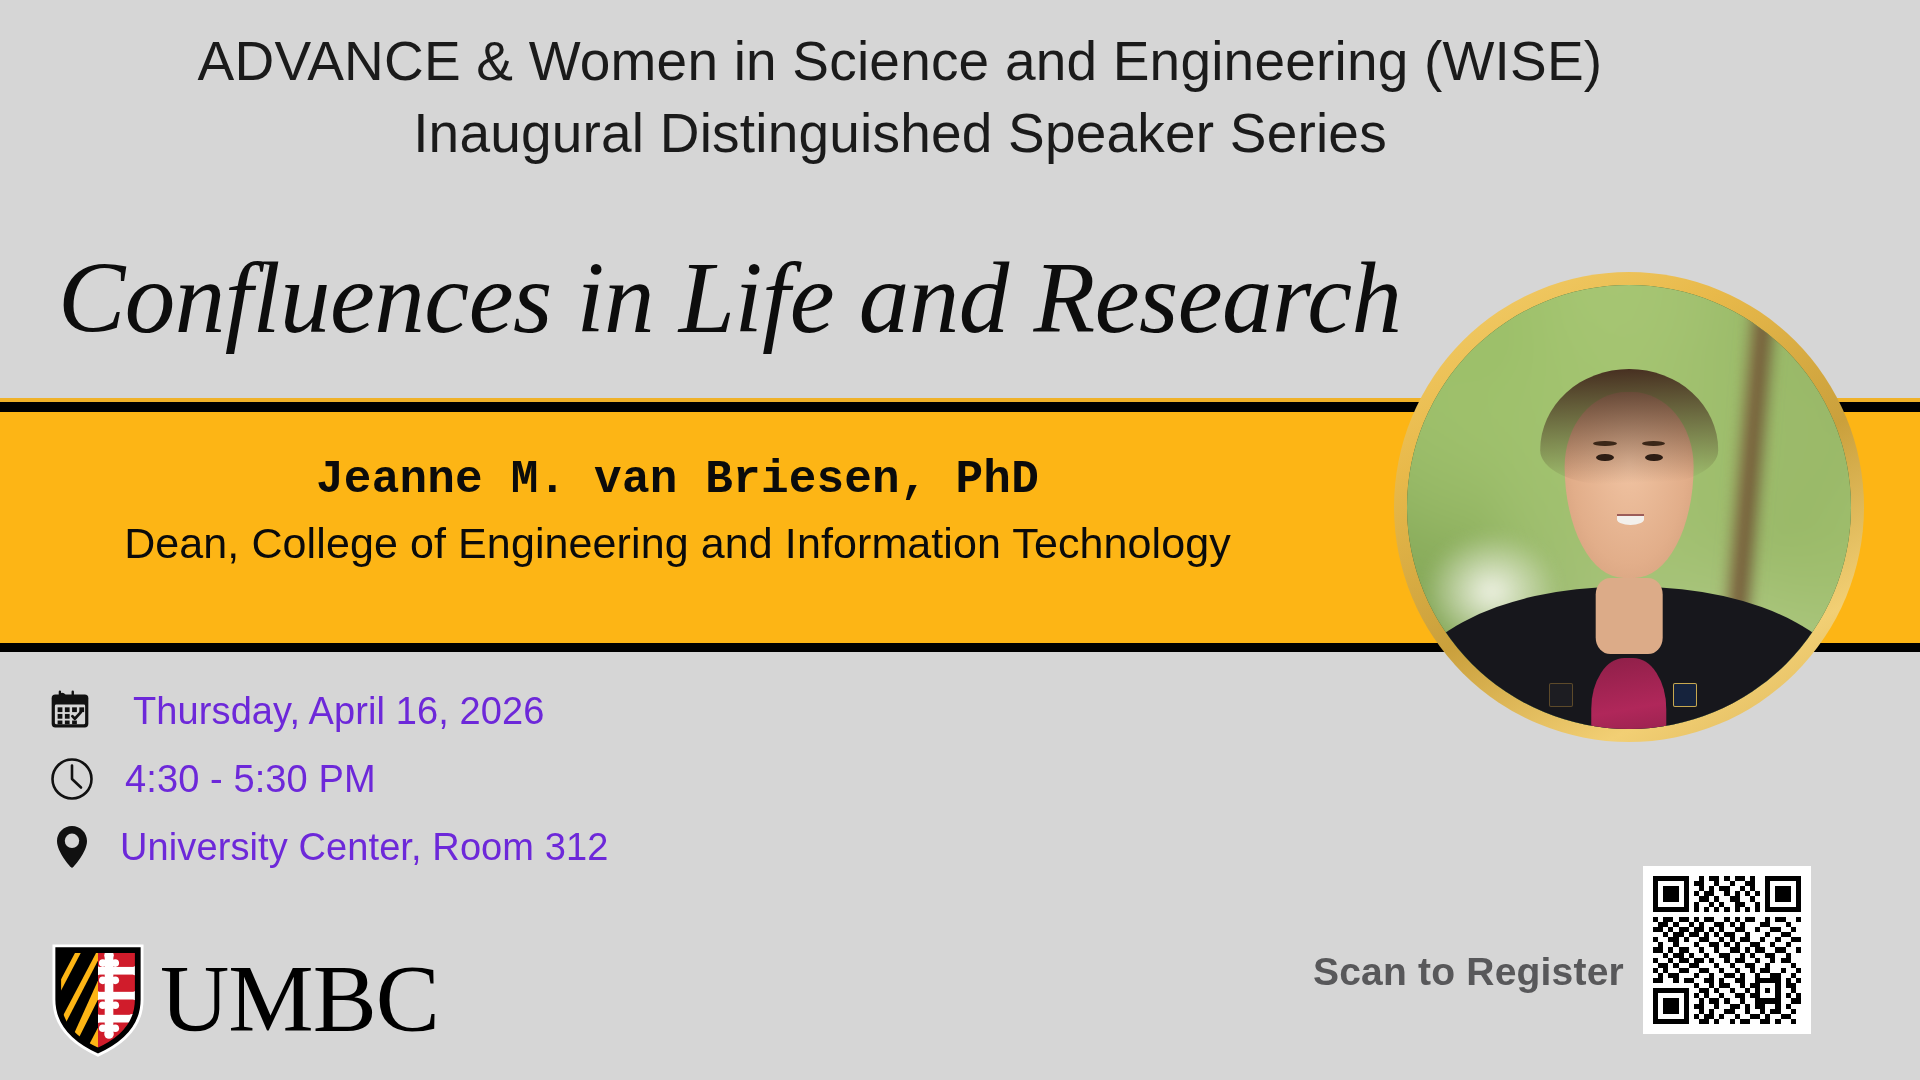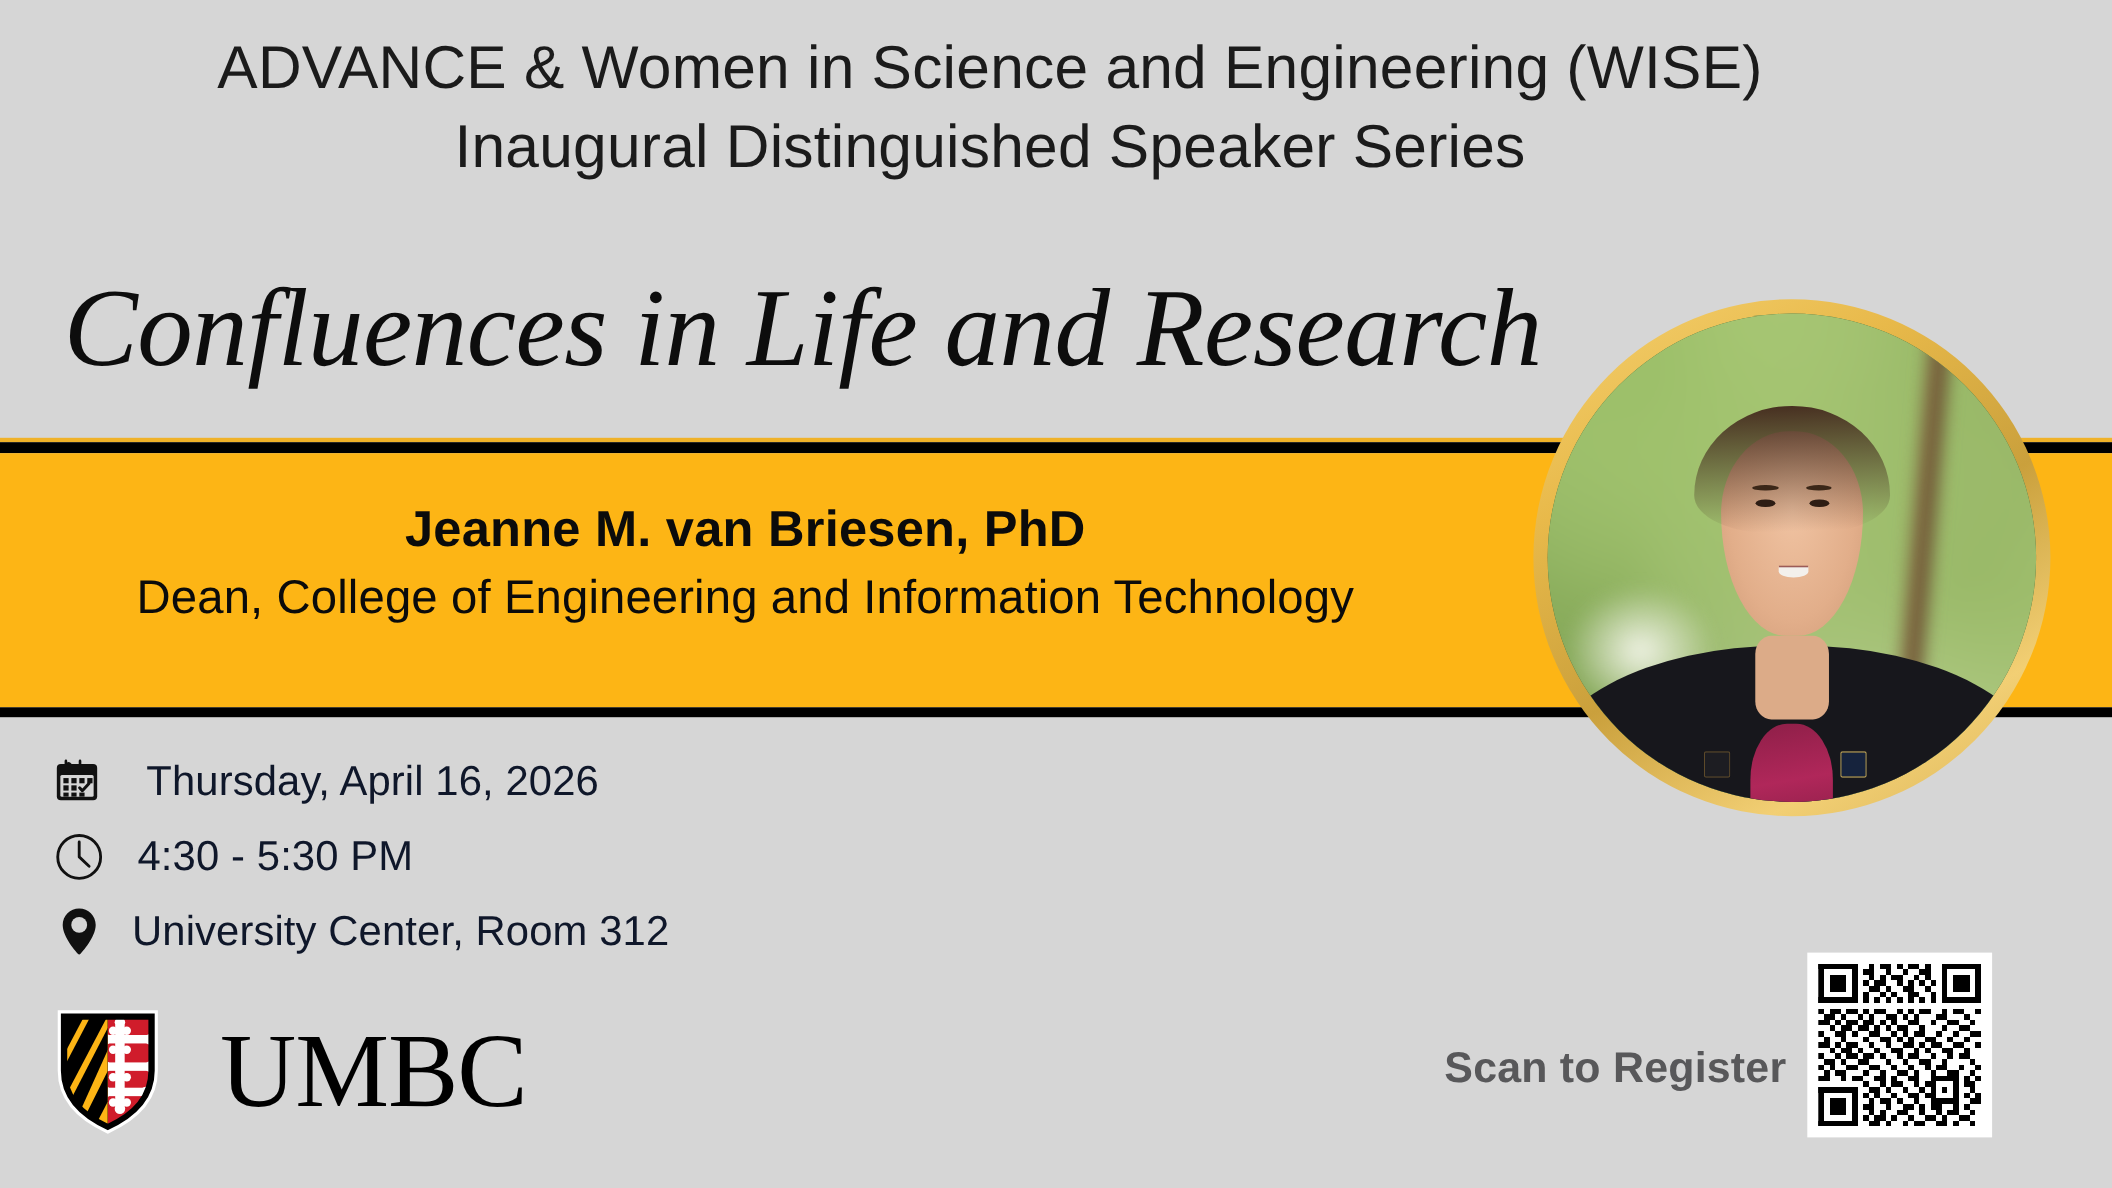--- a/index.html
+++ b/index.html
@@ -92,20 +92,21 @@
     text-align: center;
     color: #0b0b0b;
     white-space: nowrap;
   }
   .speaker-name {
     display: block;
     font-size: 46px;
     font-weight: 700;
     line-height: 1.1;
     letter-spacing: 0.2px;
+    font-family: Liberation Mono, monospace;
   }
   .speaker-role {
     display: block;
     margin-top: 14px;
     font-size: 43px;
     font-weight: 300;
     line-height: 1.1;
     letter-spacing: 0.1px;
   }
 
@@ -283,36 +284,35 @@
   .detail-icon {
     width: 58px;
     flex: 0 0 58px;
     display: flex;
     align-items: center;
     justify-content: flex-start;
   }
   .detail-text {
     font-size: 38px;
     font-weight: 300;
-    color: #0f172a;
+    color: #6d28d9;
     letter-spacing: 0.1px;
     white-space: nowrap;
   }
   .row-date .detail-text { padding-left: 27px; }
   .row-time .detail-text { padding-left: 19px; }
   .row-loc  .detail-text { padding-left: 14px; }
 
   
   .umbc-logo {
     position: absolute;
     left: 50px;
-    top: 916px;
+    top: 942px;
     display: flex;
     align-items: center;
-    gap: 40px;
   }
   .umbc-wordmark {
     font-family: "Liberation Serif", "DejaVu Serif", serif;
     font-size: 96px;
     font-weight: 400;
     color: #000000;
     letter-spacing: -1px;
     line-height: 1;
     margin-left: 14px;
     margin-top: -6px;

